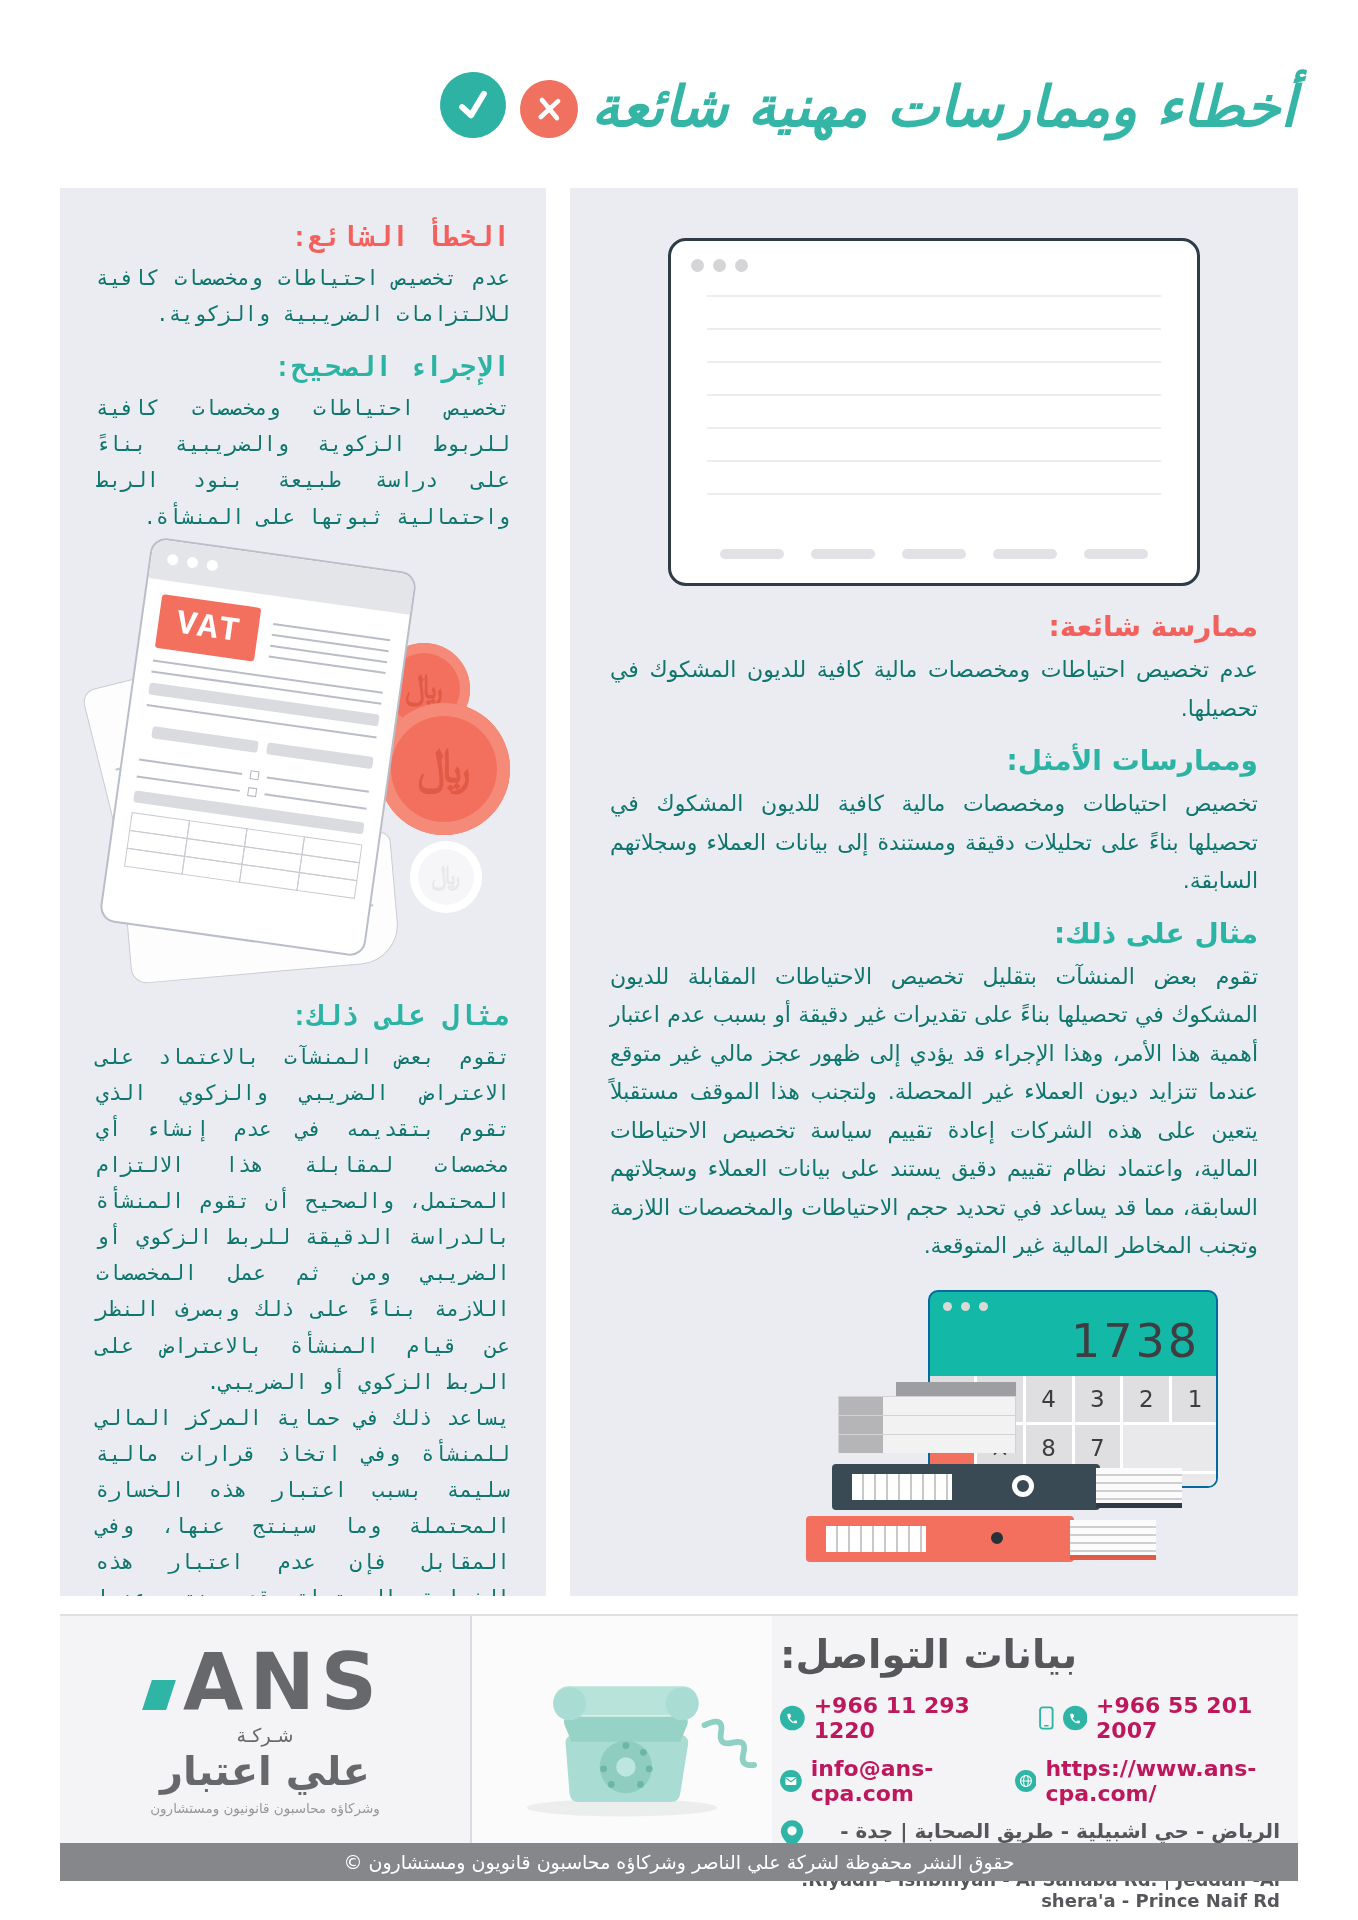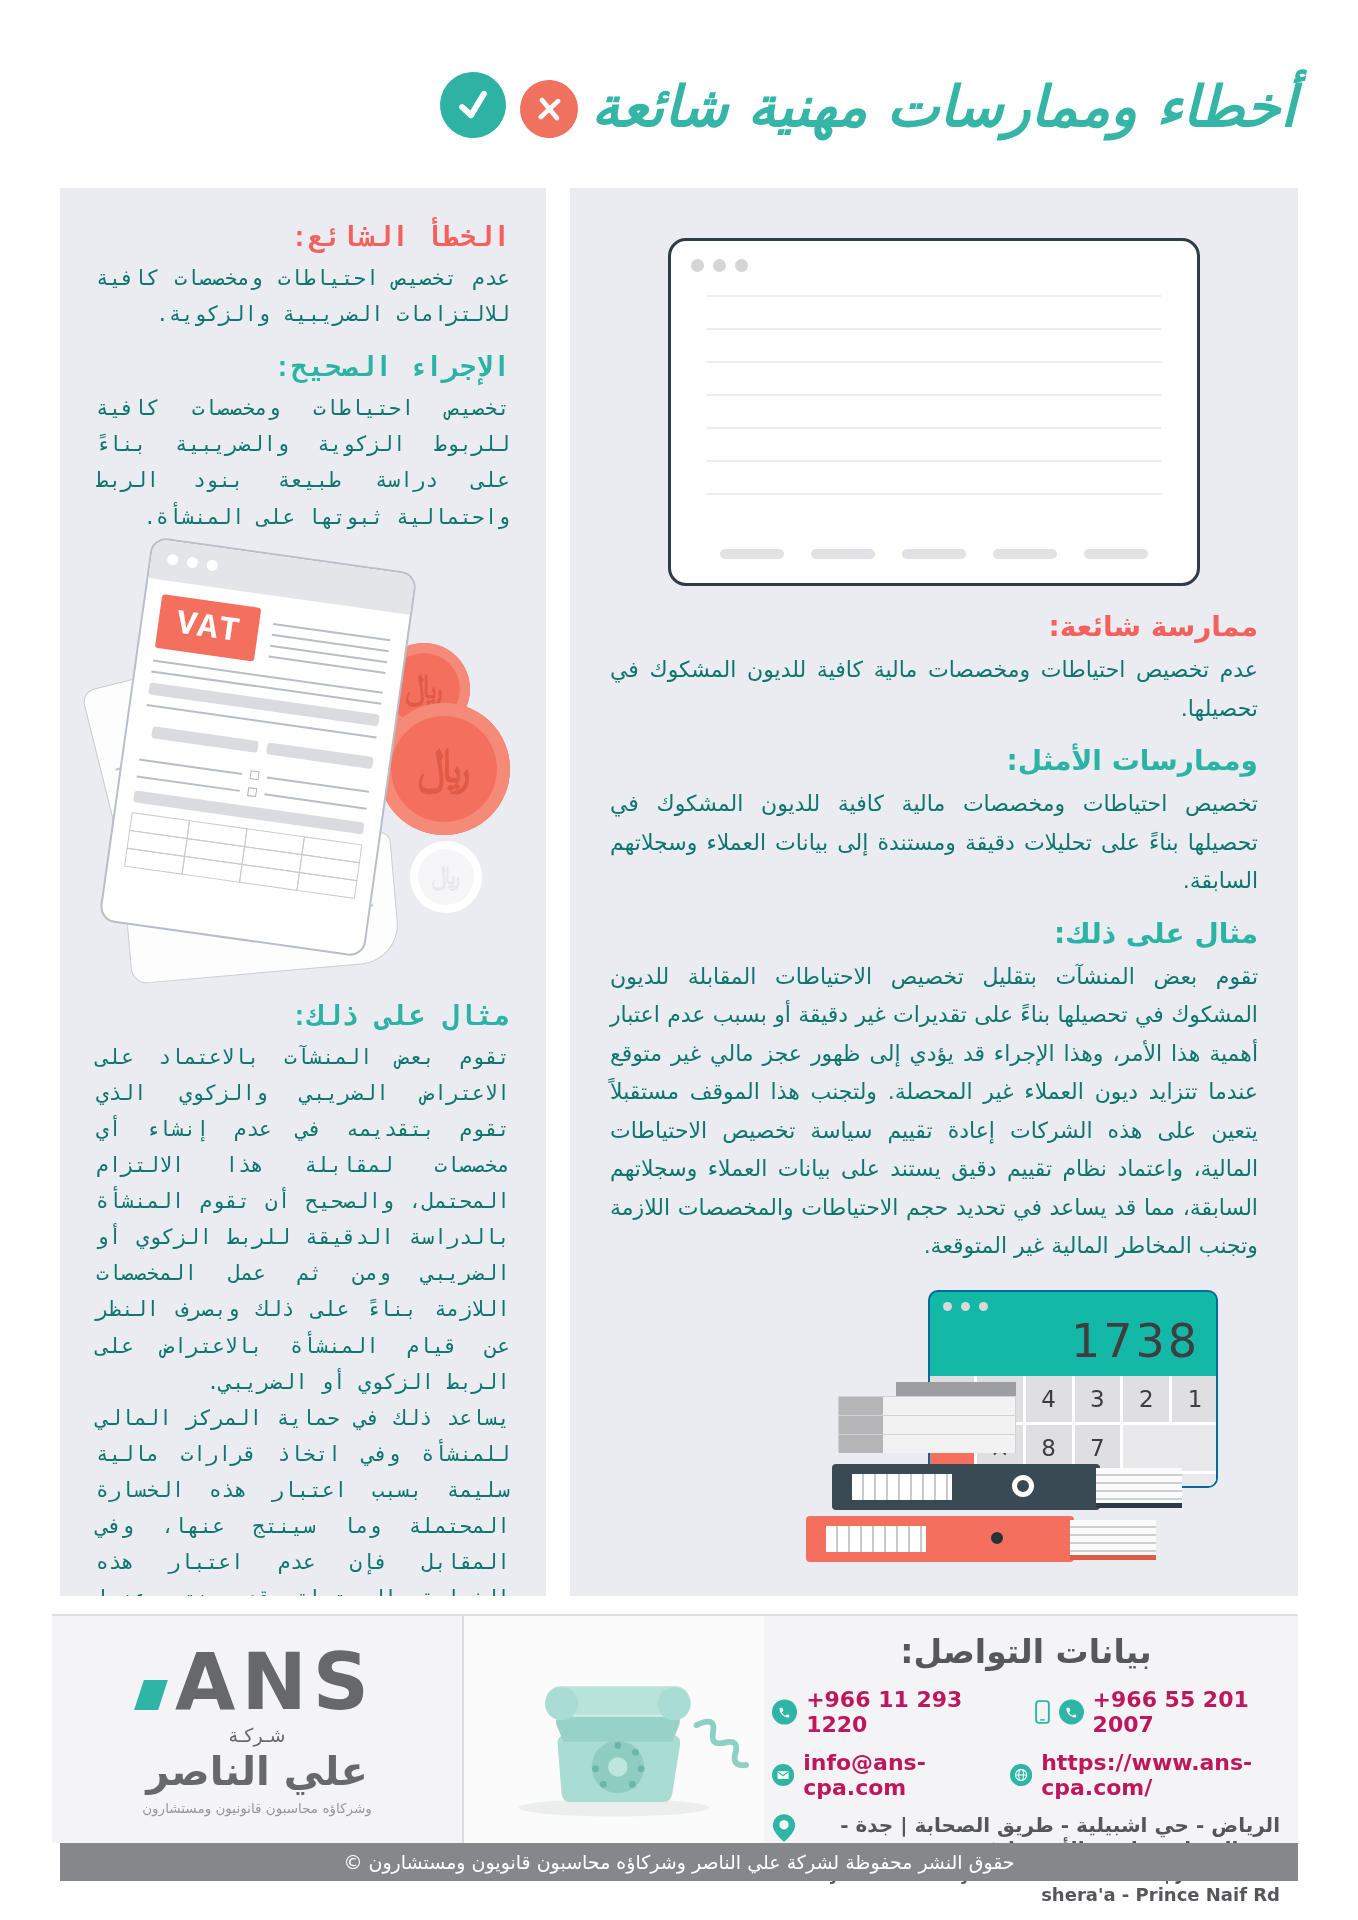--- a/index.html
+++ b/index.html
@@ -105,33 +105,33 @@
   .binder .pages { position:absolute; right:-82px; top:4px; width:86px; height:40px; background:#fbfbfc;
                    border-bottom:5px solid #2e3b44;
                    background-image:repeating-linear-gradient(to bottom,transparent 0 6px,#cfcfd2 6px 8px); }
   .binder-dark  { left:222px; top:182px; width:268px; background:#3a4a55; }
   .binder-dark .ring { background:#3a4a55; border:5px solid #fff; }
   .binder-coral { left:196px; top:234px; width:268px; background:#f4705e; }
   .binder-coral .ring { background:#273238; border:5px solid #f4705e; }
   .binder-coral .pages { border-bottom-color:#e05a46; }
 
   
-  .footer { position:absolute; left:52px; right:60px; top:1614px; height:229px; background:#f4f4f6;
+  .footer { position:absolute; left:60px; right:60px; top:1614px; height:229px; background:#f4f4f6;
             border-top:2px solid #dfdfe2; display:flex; }
   .logo-cell { width:412px; border-right:2px solid #dcdcde; display:flex; flex-direction:column;
                align-items:center; justify-content:center; padding-top:6px; }
   .ans-row { display:flex; align-items:flex-end; gap:12px; direction:ltr; }
   .ans-mark { width:24px; height:30px; background:#2fb5a6; transform:skewX(-18deg); margin-bottom:6px; }
   .ans-acronym { font-size:78px; font-weight:bold; color:#66686b; letter-spacing:6px; line-height:0.85; }
   .ans-prefix { font-size:19px; color:#66686b; margin-top:8px; letter-spacing:6px; }
   .ans-name { font-size:40px; font-weight:bold; color:#66686b; margin-top:2px; }
   .ans-tagline { font-size:13.5px; color:#97989b; margin-top:6px; }
   .phone-cell { width:300px; background:#fbfbfc; display:flex; align-items:center; justify-content:center; }
   .contact-cell { flex:1; direction:rtl; padding:16px 18px 0 8px; }
-  .contact-heading { font-size:33px; font-weight:bold; color:#56575a; text-align:center; margin-bottom:16px; }
+  .contact-heading { font-size:39px; font-weight:bold; color:#56575a; text-align:left; margin-bottom:16px; }
   .contact-row { display:flex; direction:rtl; justify-content:flex-start; align-items:center;
                  gap:40px; margin-bottom:13px; }
   .contact-item { display:flex; direction:ltr; align-items:center; gap:9px;
                   font-size:22px; color:#be185d; font-weight:bold; }
   .address-row { display:flex; direction:ltr; align-items:flex-start; gap:8px; margin-top:4px; }
   .address-ar { flex:1; direction:rtl; text-align:right; font-size:20px; color:#55565a; font-weight:bold; }
   .address-en { direction:ltr; text-align:right; font-size:18px; color:#56575a; font-weight:bold; margin-top:2px; }
 
   
   .copyright-bar { position:absolute; left:60px; right:60px; top:1843px; height:38px; background:#85878b;
@@ -354,21 +354,21 @@
     </div>
   </section>
 
   <footer class="footer">
     <div class="logo-cell">
       <div class="ans-row">
         <span class="ans-mark"></span>
         <span class="ans-acronym">ANS</span>
       </div>
       <div class="ans-prefix">شـركـة</div>
-      <div class="ans-name">علي الناصر</div>
+      <div class="ans-name">علي اعتبار</div>
       <div class="ans-tagline">وشركاؤه محاسبون قانونيون ومستشارون</div>
     </div>
 
     <div class="phone-cell">
       <svg width="272" height="196" viewBox="0 0 280 200">
         <ellipse cx="140" cy="180" rx="98" ry="9" fill="#eceeed"></ellipse>
         <path d="M225 95 q20 -10 17 7 q-3 15 12 11 q15 -4 11 11 q-4 14 11 12" stroke="#8fd0c4" stroke-width="6" fill="none" stroke-linecap="round"></path>
         <path d="M95 174 h95 q9 0 10 -9 l8 -50 q1 -9 -8 -10 l-110 0 q-9 1 -8 10 l4 50 q1 9 9 9z" fill="#a9ddd3"></path>
         <path d="M88 112 l112 0 7 -17 q3 -9 -6 -9 l-114 0 q-9 0 -6 9z" fill="#97d2c6"></path>
         <rect x="70" y="55" width="148" height="30" rx="15" fill="#b7e3da"></rect>

